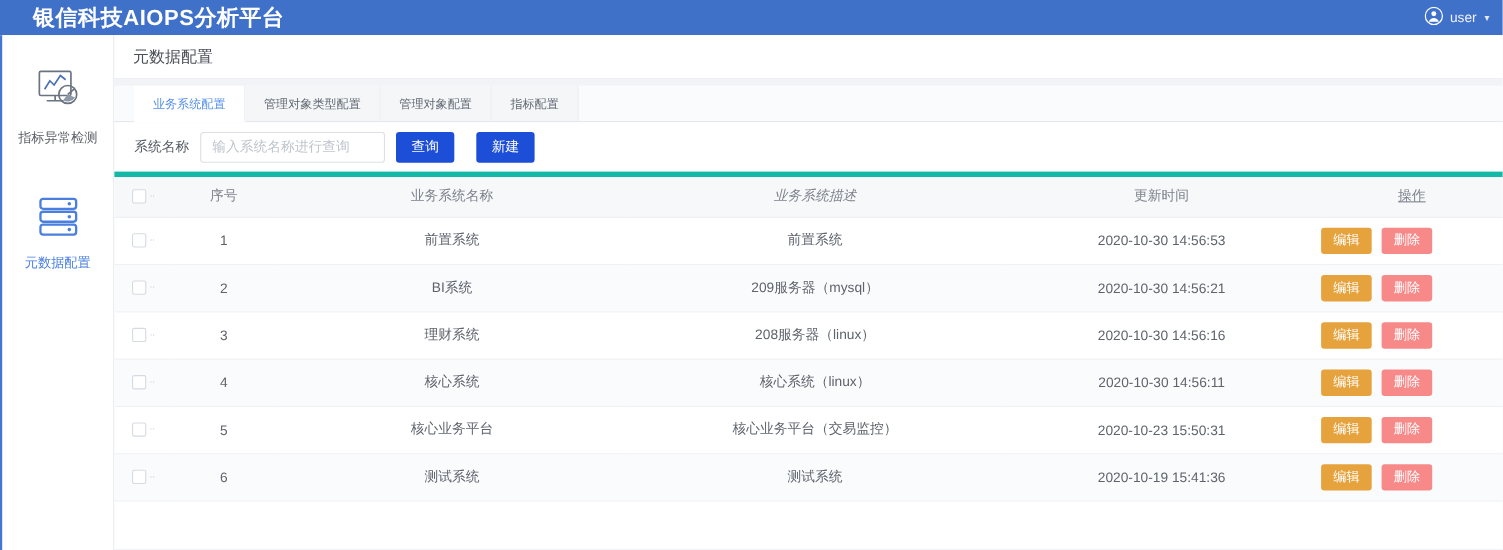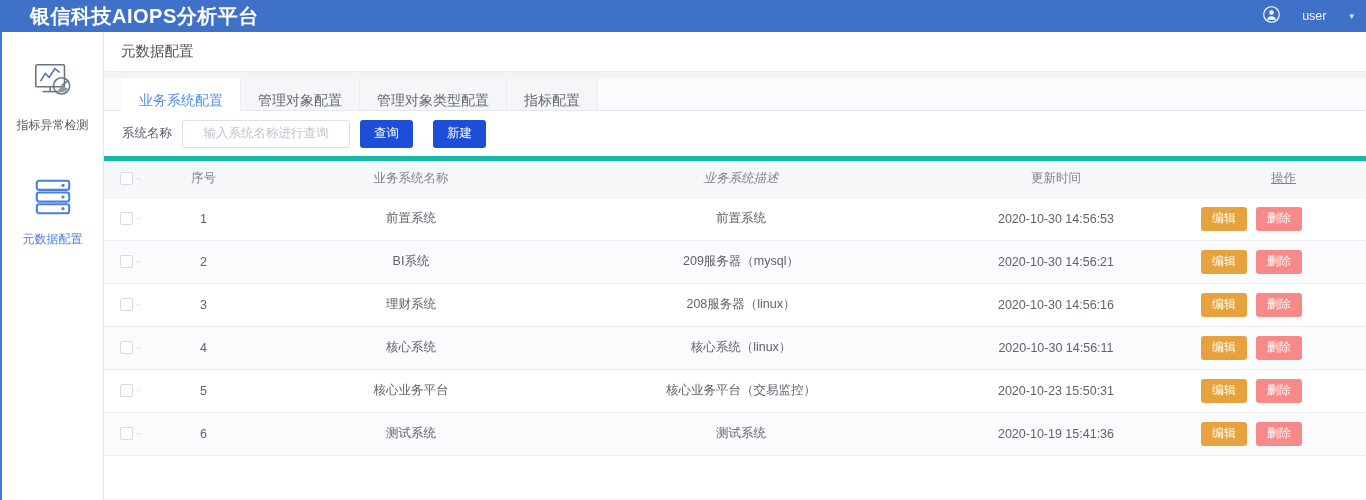--- a/index.html
+++ b/index.html
@@ -25,21 +25,21 @@
     color: #ffffff;
     font-size: 20px;
     font-weight: bold;
     letter-spacing: .5px;
     padding-left: 30px;
     white-space: nowrap;
   }
   .user-area {
     display: flex;
     align-items: center;
-    gap: 22px;
+    gap: 6px;
     padding-right: 12px;
     color: #eef2fb;
     font-size: 12.5px;
     cursor: pointer;
   }
   .avatar-icon { display: block; }
   .chev { font-size: 9px; color: #e3eafa; margin-left: 1px; }
 
   
   .sidebar {
@@ -97,22 +97,22 @@
     height: 33px;
     display: flex;
     align-items: stretch;
     border-bottom: 1px solid #e4e7ed;
     padding-left: 18px;
     background: #fafbfc;
   }
   .tab {
     padding: 0 17px;
     display: flex;
-    align-items: flex-end;
-    font-size: 14px;
+    align-items: center;
+    font-size: 11px;
     color: #626973;
     background: #f5f6f8;
     border-right: 1px solid #eceef2;
     cursor: pointer;
     white-space: nowrap;
   }
   .tab.active {
     background: #ffffff;
     color: #5590e8;
     border-bottom: 1px solid #ffffff;
@@ -132,21 +132,20 @@
   .search-input {
     width: 168px; height: 28px;
     border: 1px solid #dcdfe6;
     border-radius: 3px;
     padding: 0 10px;
     font-size: 12.5px;
     color: #4c1d95;
     outline: none;
     font-family: Liberation Mono, monospace;
     background: #fff;
-    text-align: center;
   }
   .search-input::placeholder { color: #bfc4cd; }
   .btn-primary {
     height: 28px;
     min-width: 52px;
     padding: 0 14px;
     background: #1d4ed8;
     color: #ffffff;
     border: none;
     border-radius: 3px;
@@ -263,24 +262,24 @@
     <span class="page-title">元数据配置</span>
   </div>
 
   <div class="panel">
 
     <div class="tabs">
       <div class="tab active">
         <span>业务系统配置</span>
       </div>
       <div class="tab">
-        <span>管理对象配置</span>
+        <span>管理对象类型配置</span>
       </div>
       <div class="tab">
-        <span>管理对象类型配置</span>
+        <span>管理对象配置</span>
       </div>
       <div class="tab">
         <span>指标配置</span>
       </div>
     </div>
 
     <div class="search-row">
       <span class="search-label">系统名称</span>
       <input class="search-input" type="text" placeholder="输入系统名称进行查询" style="">
       <button class="btn-primary">查询</button>

